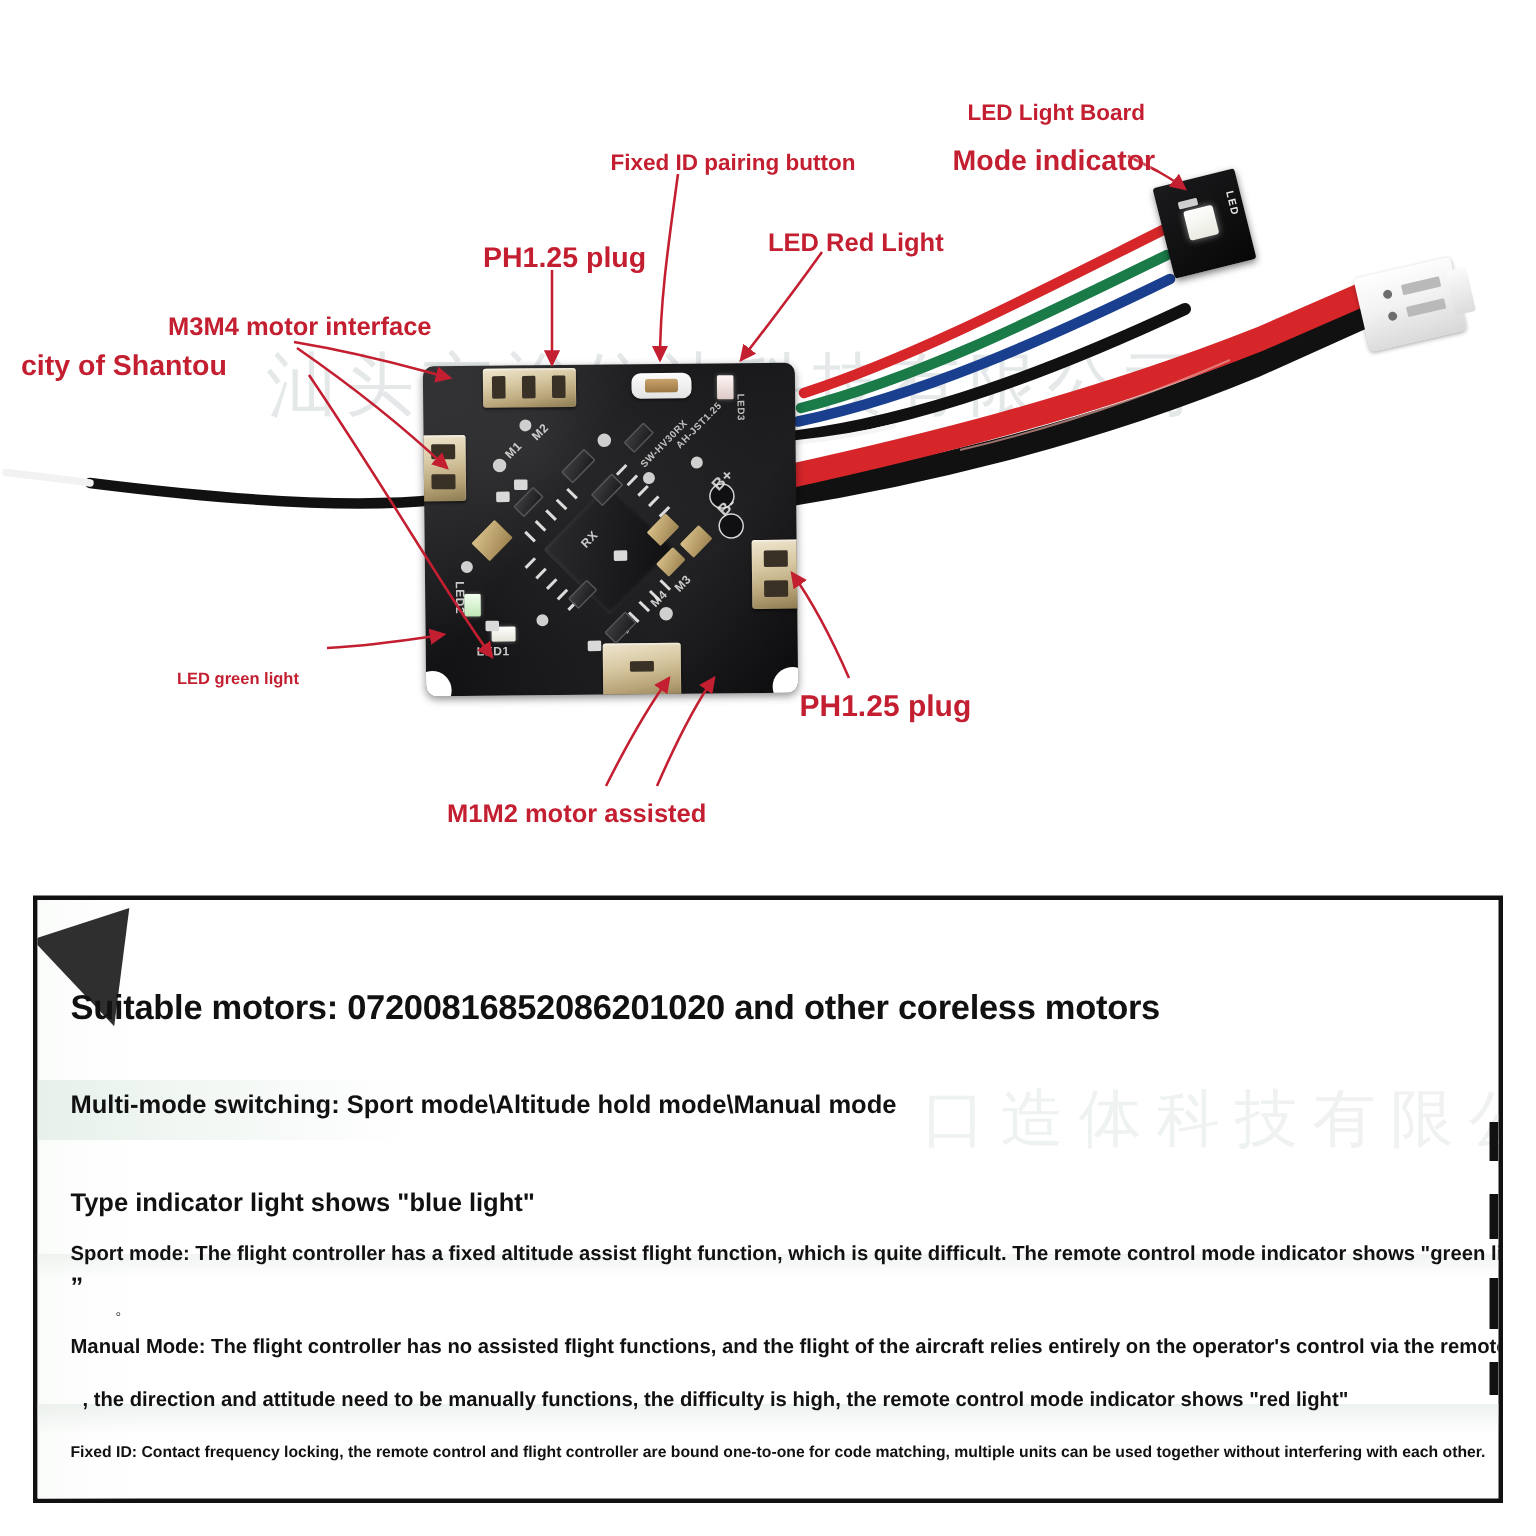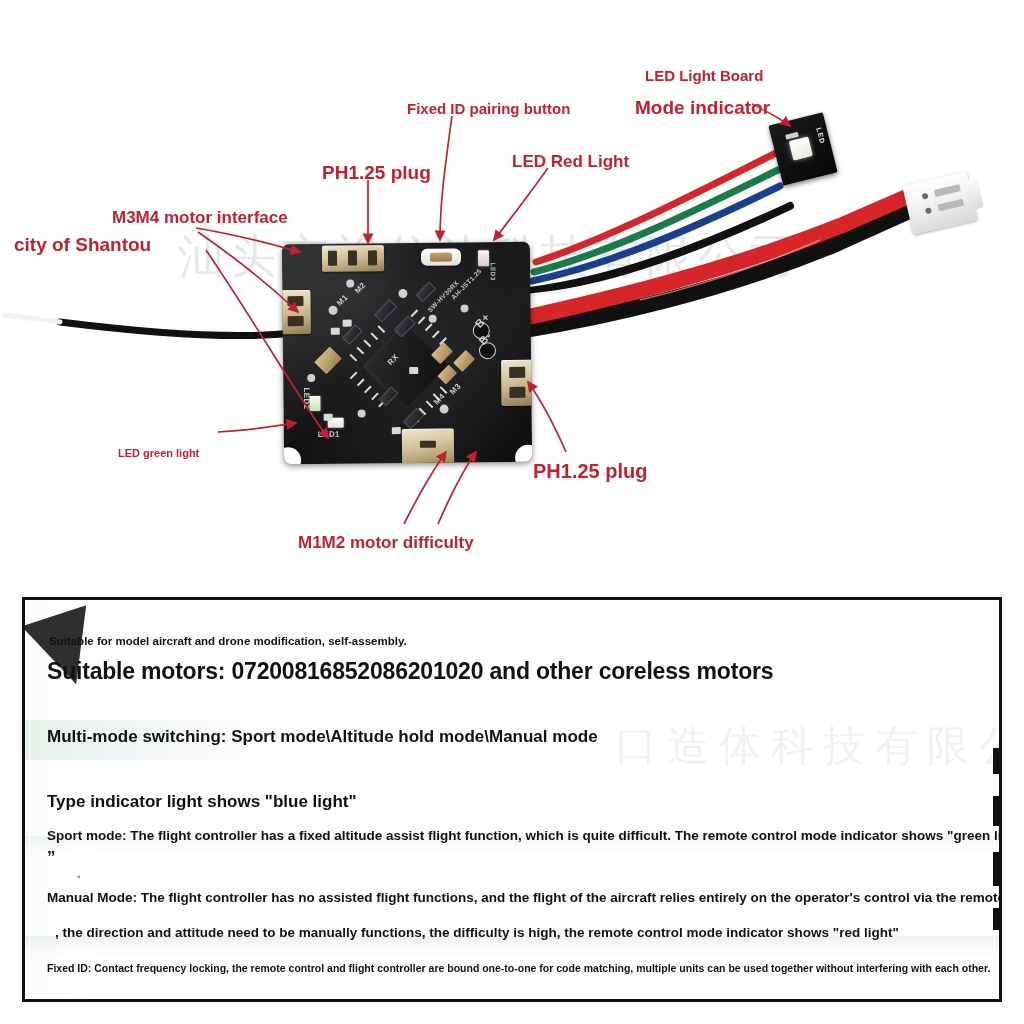--- a/index.html
+++ b/index.html
@@ -333,40 +333,39 @@
 
     <div class="lbl" style="left:112px;top:209px;font-size:17px;">M3M4 motor interface</div>
     <div class="lbl" style="left:14px;top:235px;font-size:19px;">city of Shantou</div>
     <div class="lbl" style="left:322px;top:163px;font-size:19px;">PH1.25 plug</div>
     <div class="lbl" style="left:407px;top:101px;font-size:15px;">Fixed ID pairing button</div>
     <div class="lbl" style="left:512px;top:153px;font-size:17px;">LED Red Light</div>
     <div class="lbl" style="left:645px;top:68px;font-size:15px;">LED Light Board</div>
     <div class="lbl" style="left:635px;top:98px;font-size:19px;">Mode indicator</div>
     <div class="lbl" style="left:118px;top:424px;font-size:11px;margin-top:24px;">LED green light</div>
     <div class="lbl" style="left:533px;top:461px;font-size:20px;">PH1.25 plug</div>
-    <div class="lbl" style="left:298px;top:534px;font-size:17px;">M1M2 motor difficulty</div>
+    <div class="lbl" style="left:298px;top:534px;font-size:17px;">M1M2 motor assisted</div>
   </div>
 
   <div class="panel">
     <div class="panel-inner">
 
       <div class="ghost" style="left:0;top:0;width:70px;height:405px;background:linear-gradient(90deg,rgba(250,252,250,1),rgba(255,255,255,0));"></div>
       <div class="ghost" style="left:0;top:120px;width:250px;height:40px;background:linear-gradient(90deg,rgba(226,238,230,.8),rgba(255,255,255,0));"></div>
       <div class="ghost" style="left:0;top:236px;width:980px;height:16px;background:linear-gradient(180deg,rgba(232,238,234,.65),rgba(255,255,255,0));"></div>
       <div class="ghost" style="left:0;top:336px;width:980px;height:20px;background:linear-gradient(180deg,rgba(230,236,232,.7),rgba(255,255,255,0));"></div>
       <div class="darkwedge"></div>
 
       <div class="wm wm-bot" style="left:590px;top:118px;position:absolute;">口造体科技有限公司</div>
 
       <div class="edge-notch" style="right:0;top:148px;width:6px;height:26px;"></div>
       <div class="edge-notch" style="right:0;top:196px;width:6px;height:30px;"></div>
       <div class="edge-notch" style="right:0;top:252px;width:6px;height:34px;"></div>
       <div class="edge-notch" style="right:0;top:308px;width:6px;height:22px;"></div>
 
-      <div class="spec tiny" style="left:24px;top:35px;">Suitable for model aircraft and drone modification, self-assembly.</div>
       <div class="spec big" style="left:22px;top:58px;">Suitable motors: 07200816852086201020 and other coreless motors</div>
       <div class="spec mid" style="left:22px;top:127px;">Multi-mode switching: Sport mode\Altitude hold mode\Manual mode</div>
       <div class="spec mid" style="left:22px;top:192px;">Type indicator light shows "blue light"</div>
       <div class="spec body" style="left:22px;top:228px;">Sport mode: The flight controller has a fixed altitude assist flight function, which is quite difficult. The remote control mode indicator shows "green light"</div>
       <div class="spec mid" style="left:22px;top:248px;">”</div>
       <div class="spec micro" style="left:52px;top:270px;">◦</div>
       <div class="spec body" style="left:22px;top:290px;">Manual Mode: The flight controller has no assisted flight functions, and the flight of the aircraft relies entirely on the operator's control via the remote controller,</div>
       <div class="spec body" style="left:30px;top:325px;">, the direction and attitude need to be manually functions, the difficulty is high, the remote control mode indicator shows "red light"</div>
       <div class="spec micro" style="left:22px;top:362px;">Fixed ID: Contact frequency locking, the remote control and flight controller are bound one-to-one for code matching, multiple units can be used together without interfering with each other.</div>
     </div>

